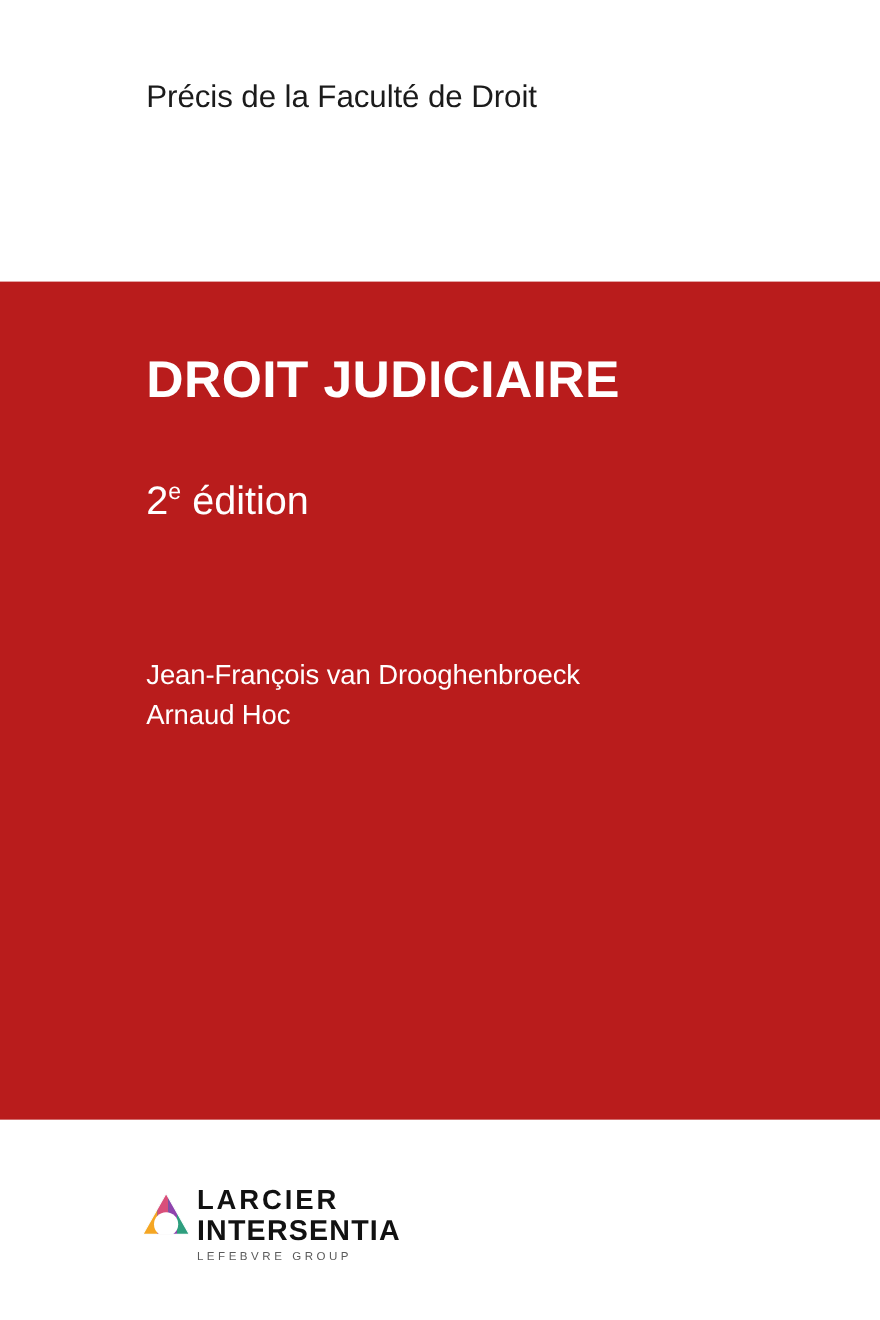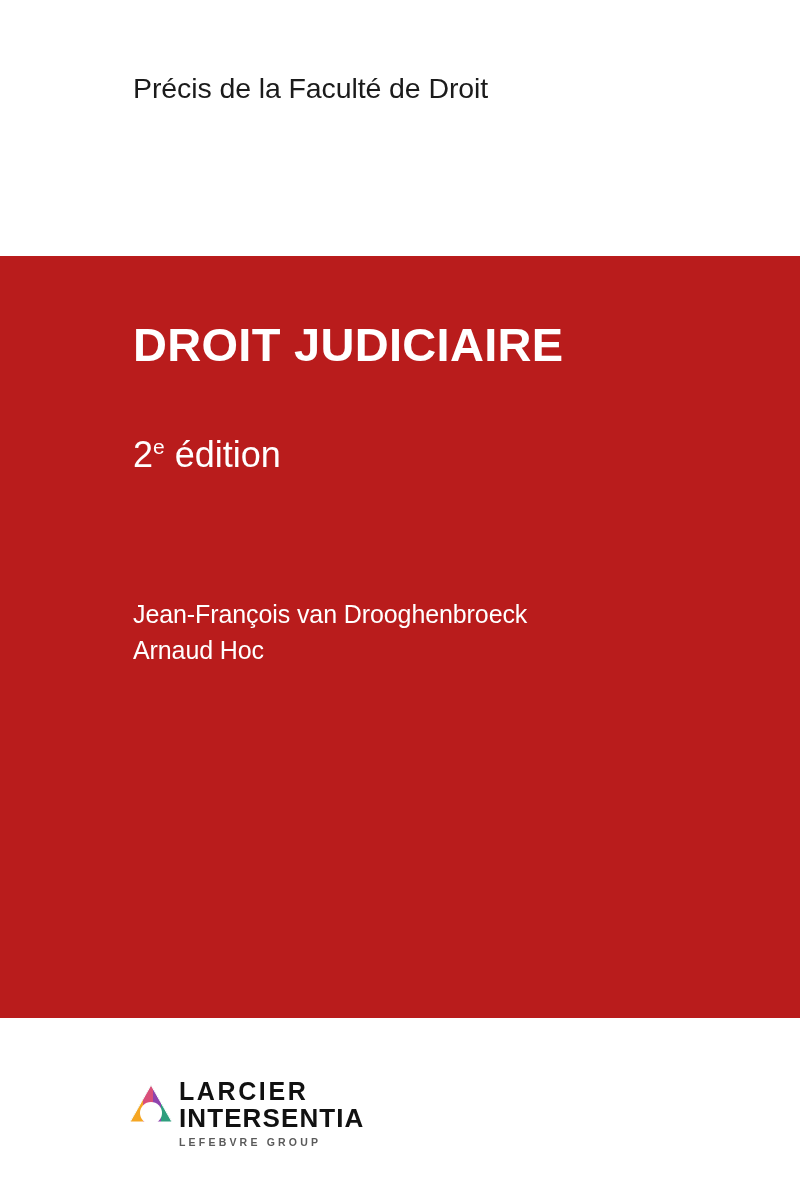--- a/index.html
+++ b/index.html
@@ -134,21 +134,21 @@
   }
   .logo-line2 {
     font-size: 26px;
     font-weight: bold;
     letter-spacing: 1.1px;
     color: #111111;
     line-height: 27px;
   }
   .logo-line3 {
     font-size: 10.5px;
-    font-weight: bold;
+    font-weight: normal;
     letter-spacing: 3.2px;
     color: #5a5a5a;
     line-height: 16px;
     padding-top: 2px;
   }
 </style>
 </head>
 <body>
 
 <div class="cover">

